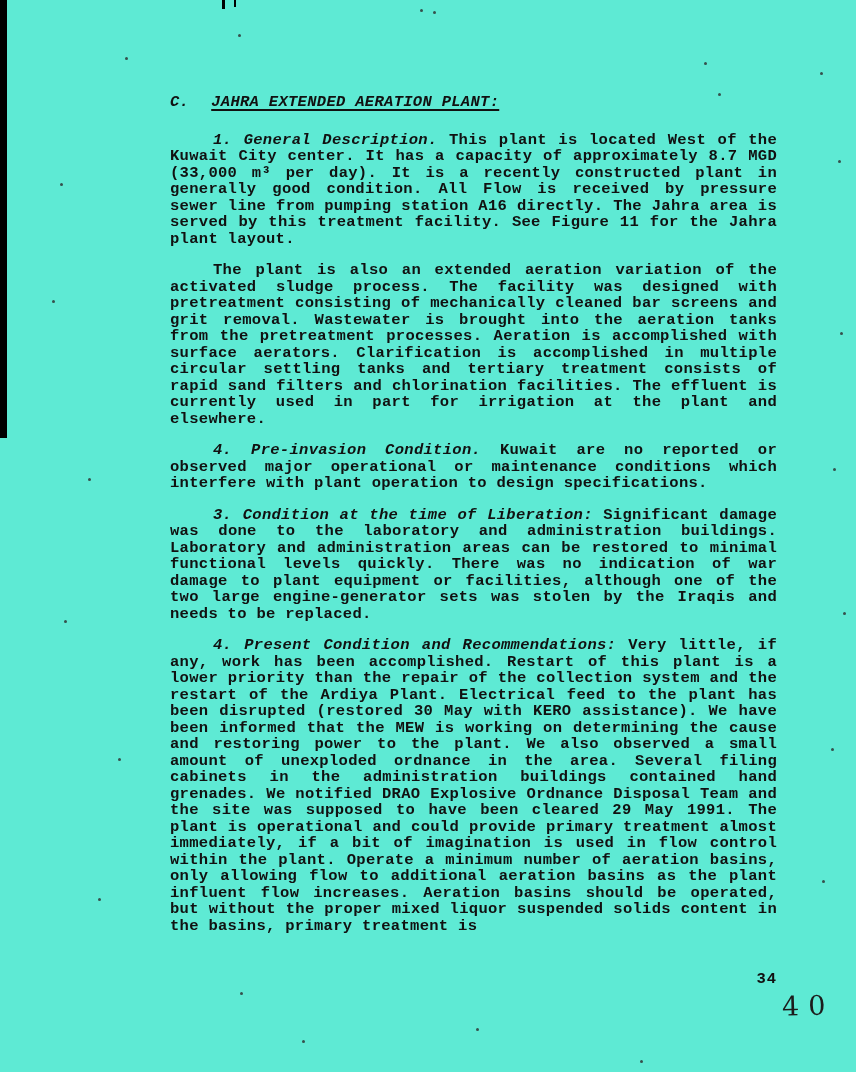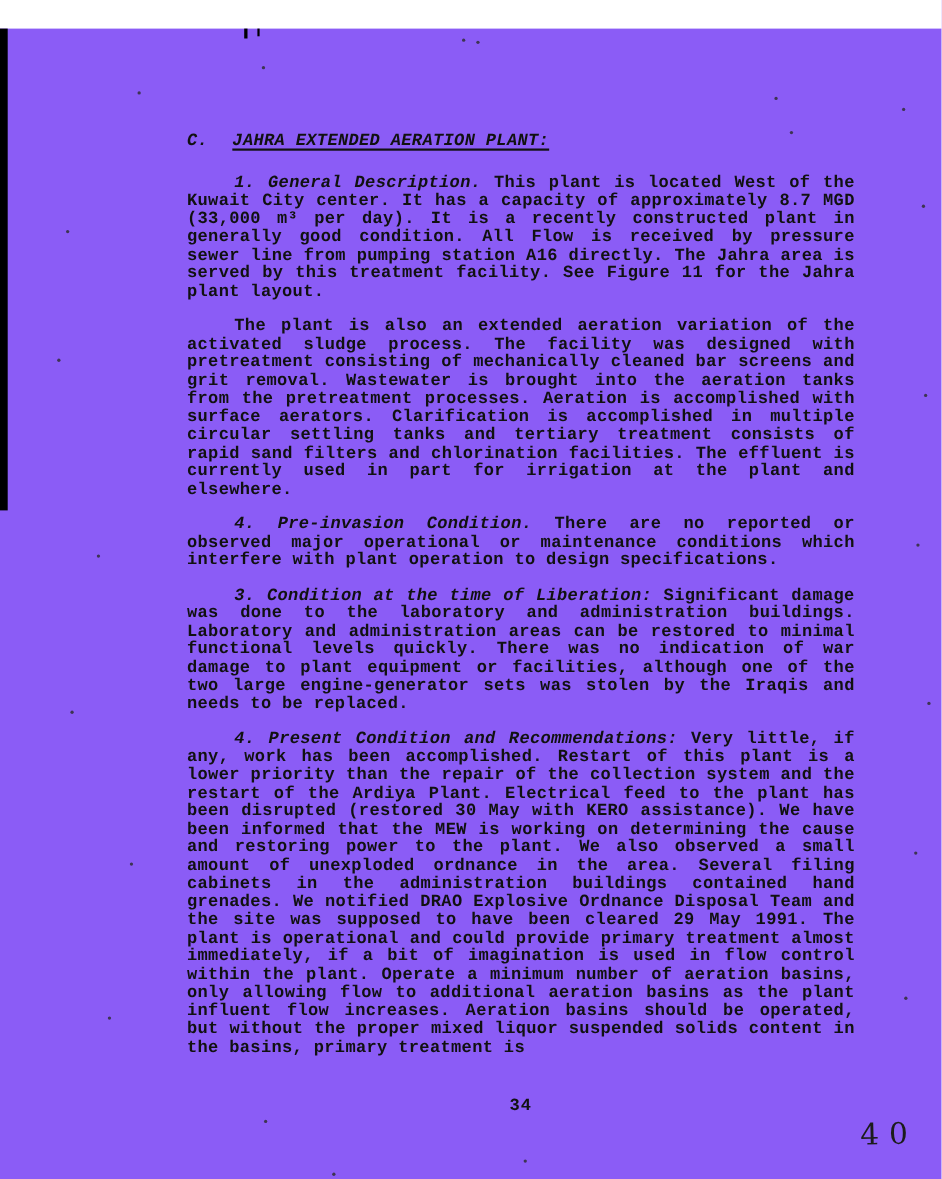--- a/index.html
+++ b/index.html
@@ -11,22 +11,21 @@
     width: 856px;
     height: 1072px;
     position: relative;
     overflow: hidden;
     font-family: "Liberation Mono", "DejaVu Sans Mono", monospace;
     color: #111;
   }
   .page {
     position: absolute;
     inset: 0;
-    background: #8b5cf6;
-    margin-top: 26px;
+    background: #5eead4;
   }
   
   .scan-bar {
     position: absolute;
     left: 0;
     top: 0;
     width: 7px;
     height: 438px;
     background: #000;
   }
@@ -75,21 +74,21 @@
   .it { font-style: italic; }
   .ul {
     text-underline-offset: 3px;
     text-decoration-thickness: 1.5px;
   }
   .pageno {
     position: absolute;
     left: 170px;
     top: 970px;
     width: 607px;
-    text-align: center;
+    text-align: right;
     font-size: 15.5px;
     font-weight: bold;
     letter-spacing: 1px;
   }
   .corner {
     position: absolute;
     left: 782px;
     top: 990px;
     font-family: "DejaVu Serif", serif;
     font-size: 27px;
@@ -131,21 +130,21 @@
   <div class="speck" style="left:302px; top:1040px;"></div>
   <div class="speck" style="left:640px; top:1060px;"></div>
 
   <div class="doc">
     <h3 class="heading">
       <span class="hlabel">C.</span><span class="htitle">JAHRA EXTENDED AERATION PLANT:</span>
     </h3>
     <div id="paras">
         <p class="para"><span class="it">1. General Description.</span><span> This plant is located West of the Kuwait City center. It has a capacity of approximately 8.7 MGD (33,000 m³ per day). It is a recently constructed plant in generally good condition. All Flow is received by pressure sewer line from pumping station A16 directly. The Jahra area is served by this treatment facility. See Figure 11 for the Jahra plant layout.</span></p>
         <p class="para"><span>The plant is also an extended aeration variation of the activated sludge process. The facility was designed with pretreatment consisting of mechanically cleaned bar screens and grit removal. Wastewater is brought into the aeration tanks from the pretreatment processes. Aeration is accomplished with surface aerators. Clarification is accomplished in multiple circular settling tanks and tertiary treatment consists of rapid sand filters and chlorination facilities. The effluent is currently used in part for irrigation at the plant and elsewhere.</span></p>
-        <p class="para"><span class="it">4. Pre-invasion Condition.</span><span> There are no reported or observed major operational or maintenance conditions which interfere with plant operation to design specifications.</span></p>
+        <p class="para"><span class="it">4. Pre-invasion Condition.</span><span> Kuwait are no reported or observed major operational or maintenance conditions which interfere with plant operation to design specifications.</span></p>
         <p class="para"><span class="it">3. Condition at the time of Liberation:</span><span> Significant damage was done to the laboratory and administration buildings. Laboratory and administration areas can be restored to minimal functional levels quickly. There was no indication of war damage to plant equipment or facilities, although one of the two large engine-generator sets was stolen by the Iraqis and needs to be replaced.</span></p>
         <p class="para"><span class="it">4. Present Condition and Recommendations:</span><span> Very little, if any, work has been accomplished. </span><span class="ul">Restart of this plant is a lower priority than the repair of the collection system and the restart of the Ardiya Plant.</span><span> Electrical feed to the plant has been disrupted (restored 30 May with KERO assistance). We have been informed that the MEW is working on determining the cause and restoring power to the plant. We also observed a small amount of unexploded ordnance in the area. Several filing cabinets in the administration buildings contained hand grenades. We notified DRAO Explosive Ordnance Disposal Team and the site was supposed to have been cleared 29 May 1991. </span><span class="ul">The plant is operational and could provide primary treatment almost immediately,</span><span> if a bit of imagination is used in flow control within the plant. Operate a minimum number of aeration basins, only allowing flow to additional aeration basins as the plant influent flow increases. Aeration basins should be operated, but without the proper mixed liquor suspended solids content in the basins, primary treatment is</span></p>
       </div>
   </div>
 
   <div class="pageno">34</div>
   <div class="corner">40</div>
 
 </div>
 

